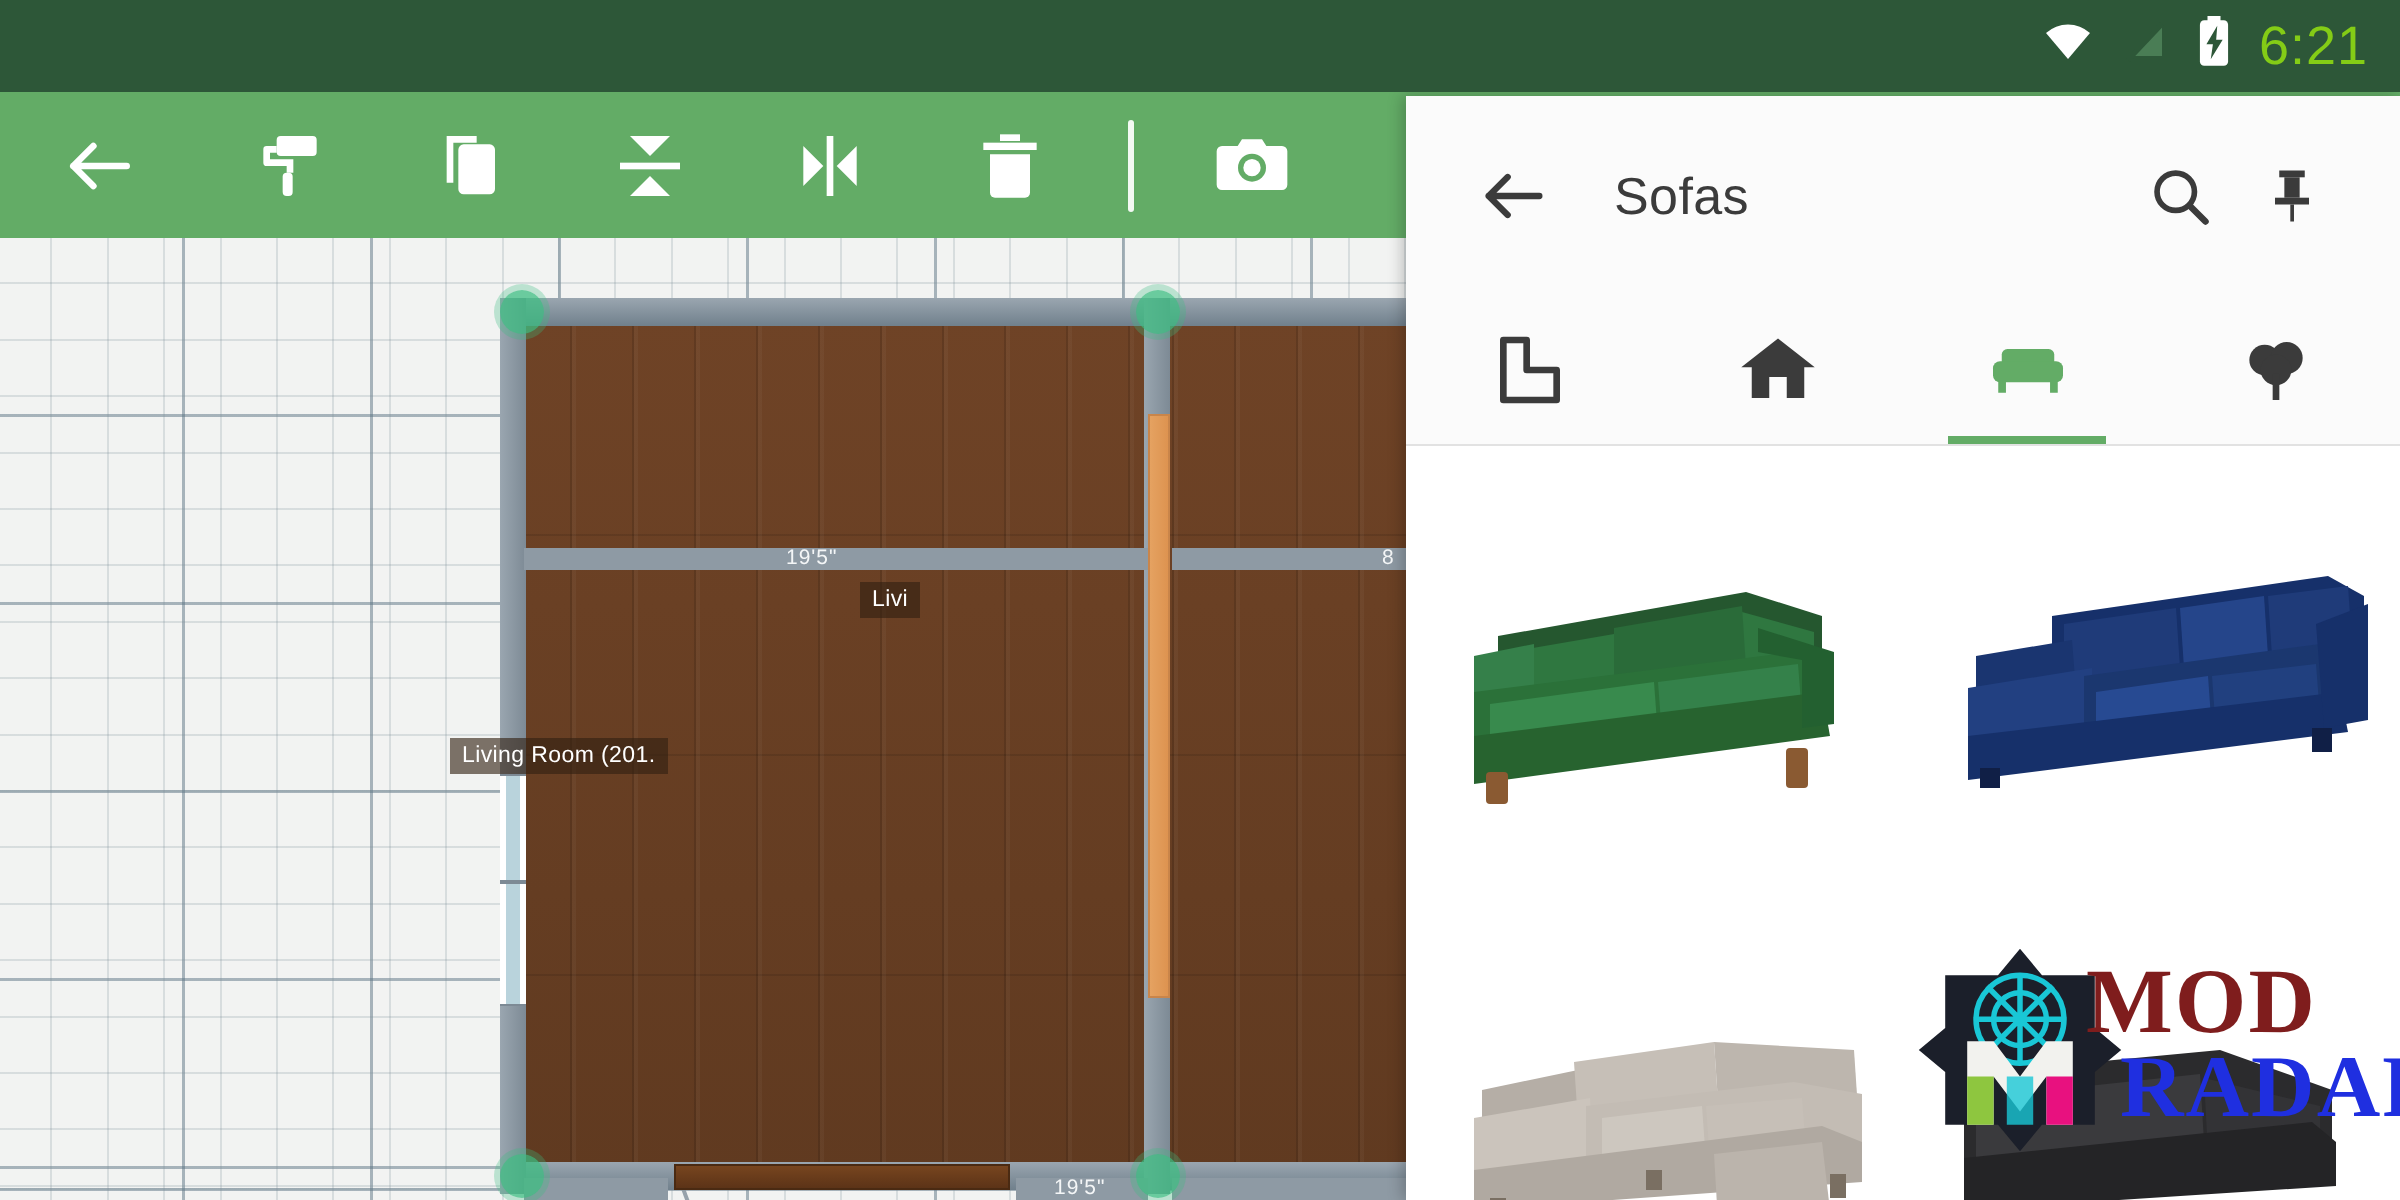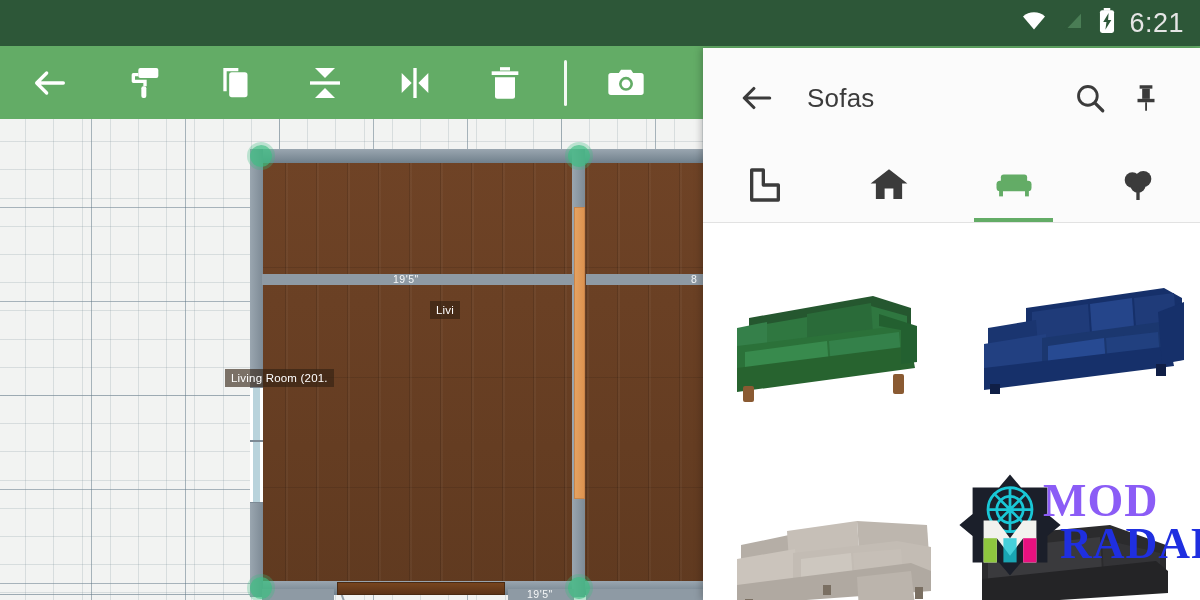--- a/index.html
+++ b/index.html
@@ -10,21 +10,21 @@
     position:relative;
   }
 
   
   .statusbar{
     position:absolute; left:0; top:0; width:1200px; height:46px;
     background:#2d5738; display:flex; align-items:center; justify-content:flex-end;
     padding-right:16px; gap:12px; z-index:30;
   }
   .statusbar .icon{ display:block; }
-  .clock{ color:#e5e5e5; font-size:27px; letter-spacing:.5px; line-height:1; }
+  .clock{ color:#84cc16; font-size:27px; letter-spacing:.5px; line-height:1; }
 
   
   .toolbar{
     position:absolute; left:0; top:46px; width:1200px; height:73px;
     background:#63ac66; z-index:20;
     display:flex; align-items:center;
   }
   .tb-btn{
     width:90px; height:73px; display:flex; align-items:center; justify-content:center;
     cursor:pointer;
@@ -132,21 +132,21 @@
   .cell{ height:225px; display:flex; align-items:center; justify-content:center;
          background:#ffffff; cursor:pointer; position:relative; }
 
   
   .watermark{
     position:absolute; left:955px; top:470px; width:245px; height:112px; z-index:40;
     pointer-events:none;
   }
   .wm-mod{
     position:absolute; left:88px; top:4px; font-size:46px; font-weight:bold;
-    color:#8b5cf6; letter-spacing:1px; font-family:"Liberation Serif", serif;
+    color:#7f1d1d; letter-spacing:1px; font-family:"Liberation Serif", serif;
   }
   .wm-radar{
     position:absolute; left:105px; top:48px; font-size:44px; font-weight:bold;
     color:#1f2fe0; letter-spacing:1px; font-family:"Liberation Serif", serif;
   }
 </style>
 </head>
 <body>
 
 <div class="canvas">
@@ -176,21 +176,21 @@
   <div class="dim-top" style="left:508px; top:470px; width:66px;"></div>
   <div class="dimtxt" style="left:524px; top:470px;">19'5"</div>
   <div class="dim-top" style="left:586px; top:470px; width:118px;"></div>
 
   <div class="handle" style="left:250px; top:26px;"></div>
   <div class="handle" style="left:568px; top:26px;"></div>
   <div class="handle" style="left:250px; top:458px;"></div>
   <div class="handle" style="left:568px; top:458px;"></div>
 
   <div class="room-label" style="left:225px; top:250px;">Living Room (201.</div>
-  <div class="room-label" style="left:430px; top:182px;">Livi</div>
+  <div class="room-label" style="left:430px; top:172px;">Livi</div>
 </div>
 
 <div class="statusbar">
   <span class="icon">
     <svg width="30" height="24" viewBox="0 0 24 24">
         <path fill="#ffffff" d="M12 20.5 23 7.5a16.5 16.5 0 0 0-22 0z"></path>
       </svg>
   </span>
   <span class="icon">
     <svg width="24" height="24" viewBox="0 0 24 24">

